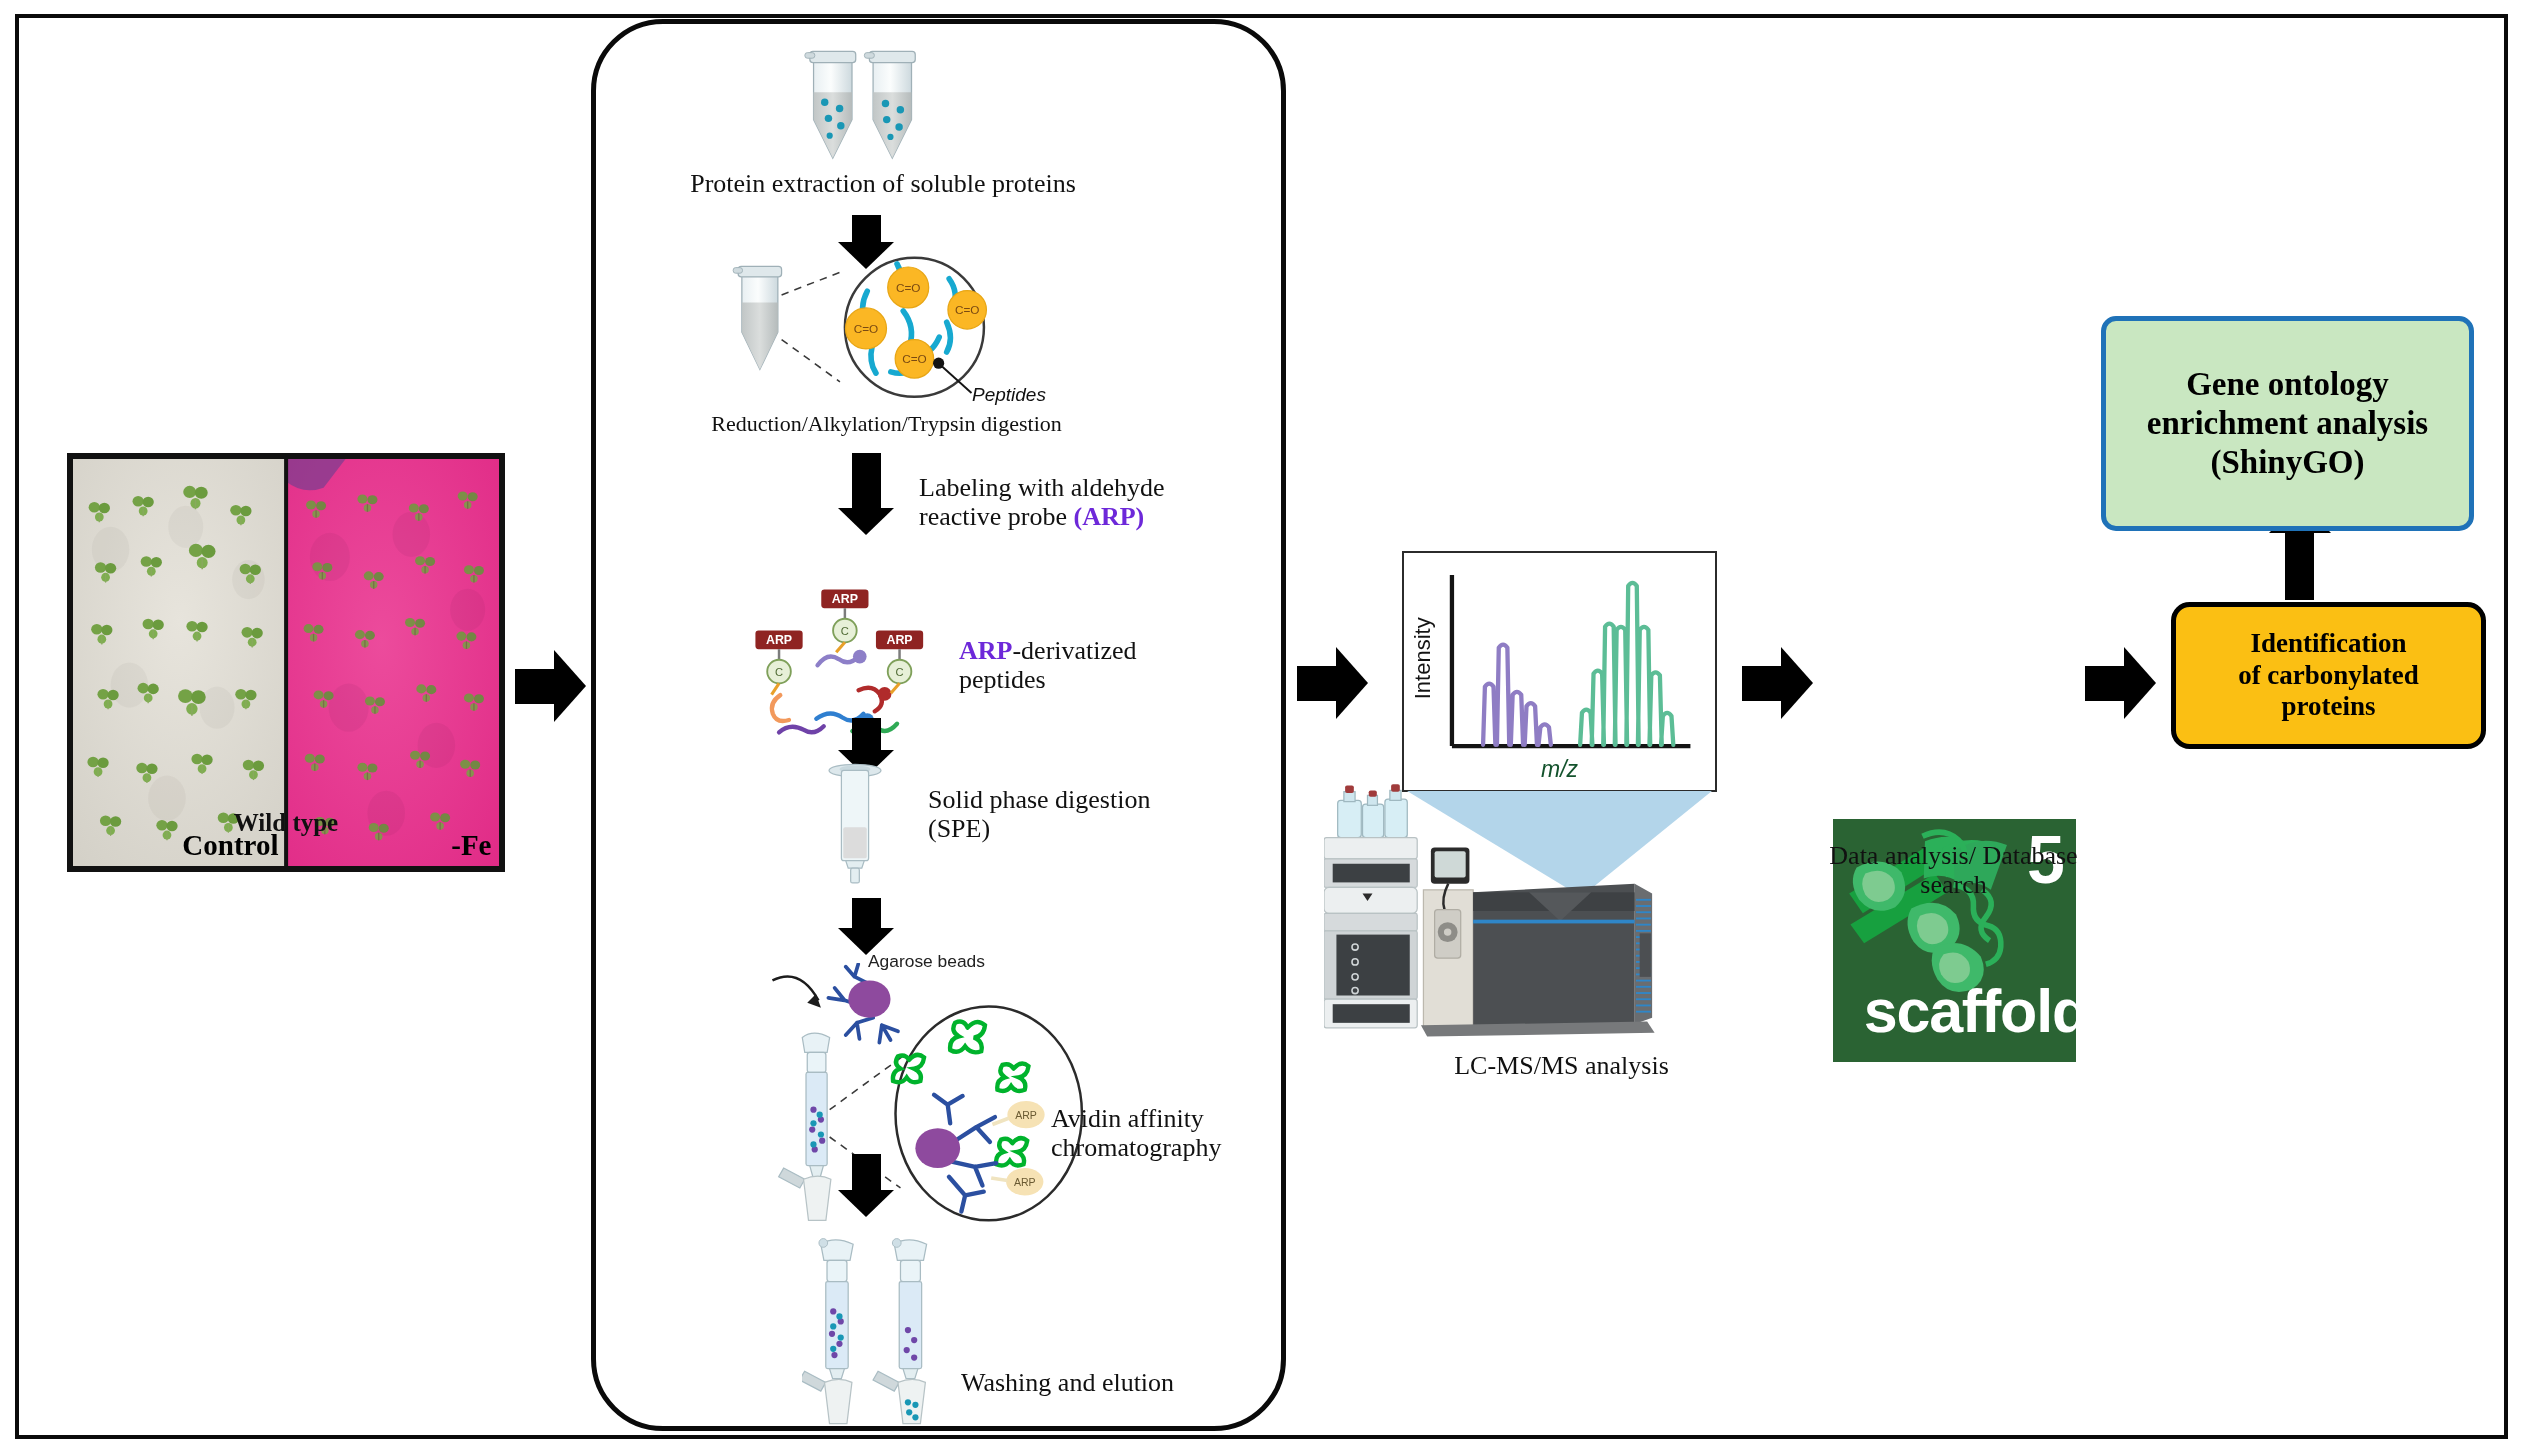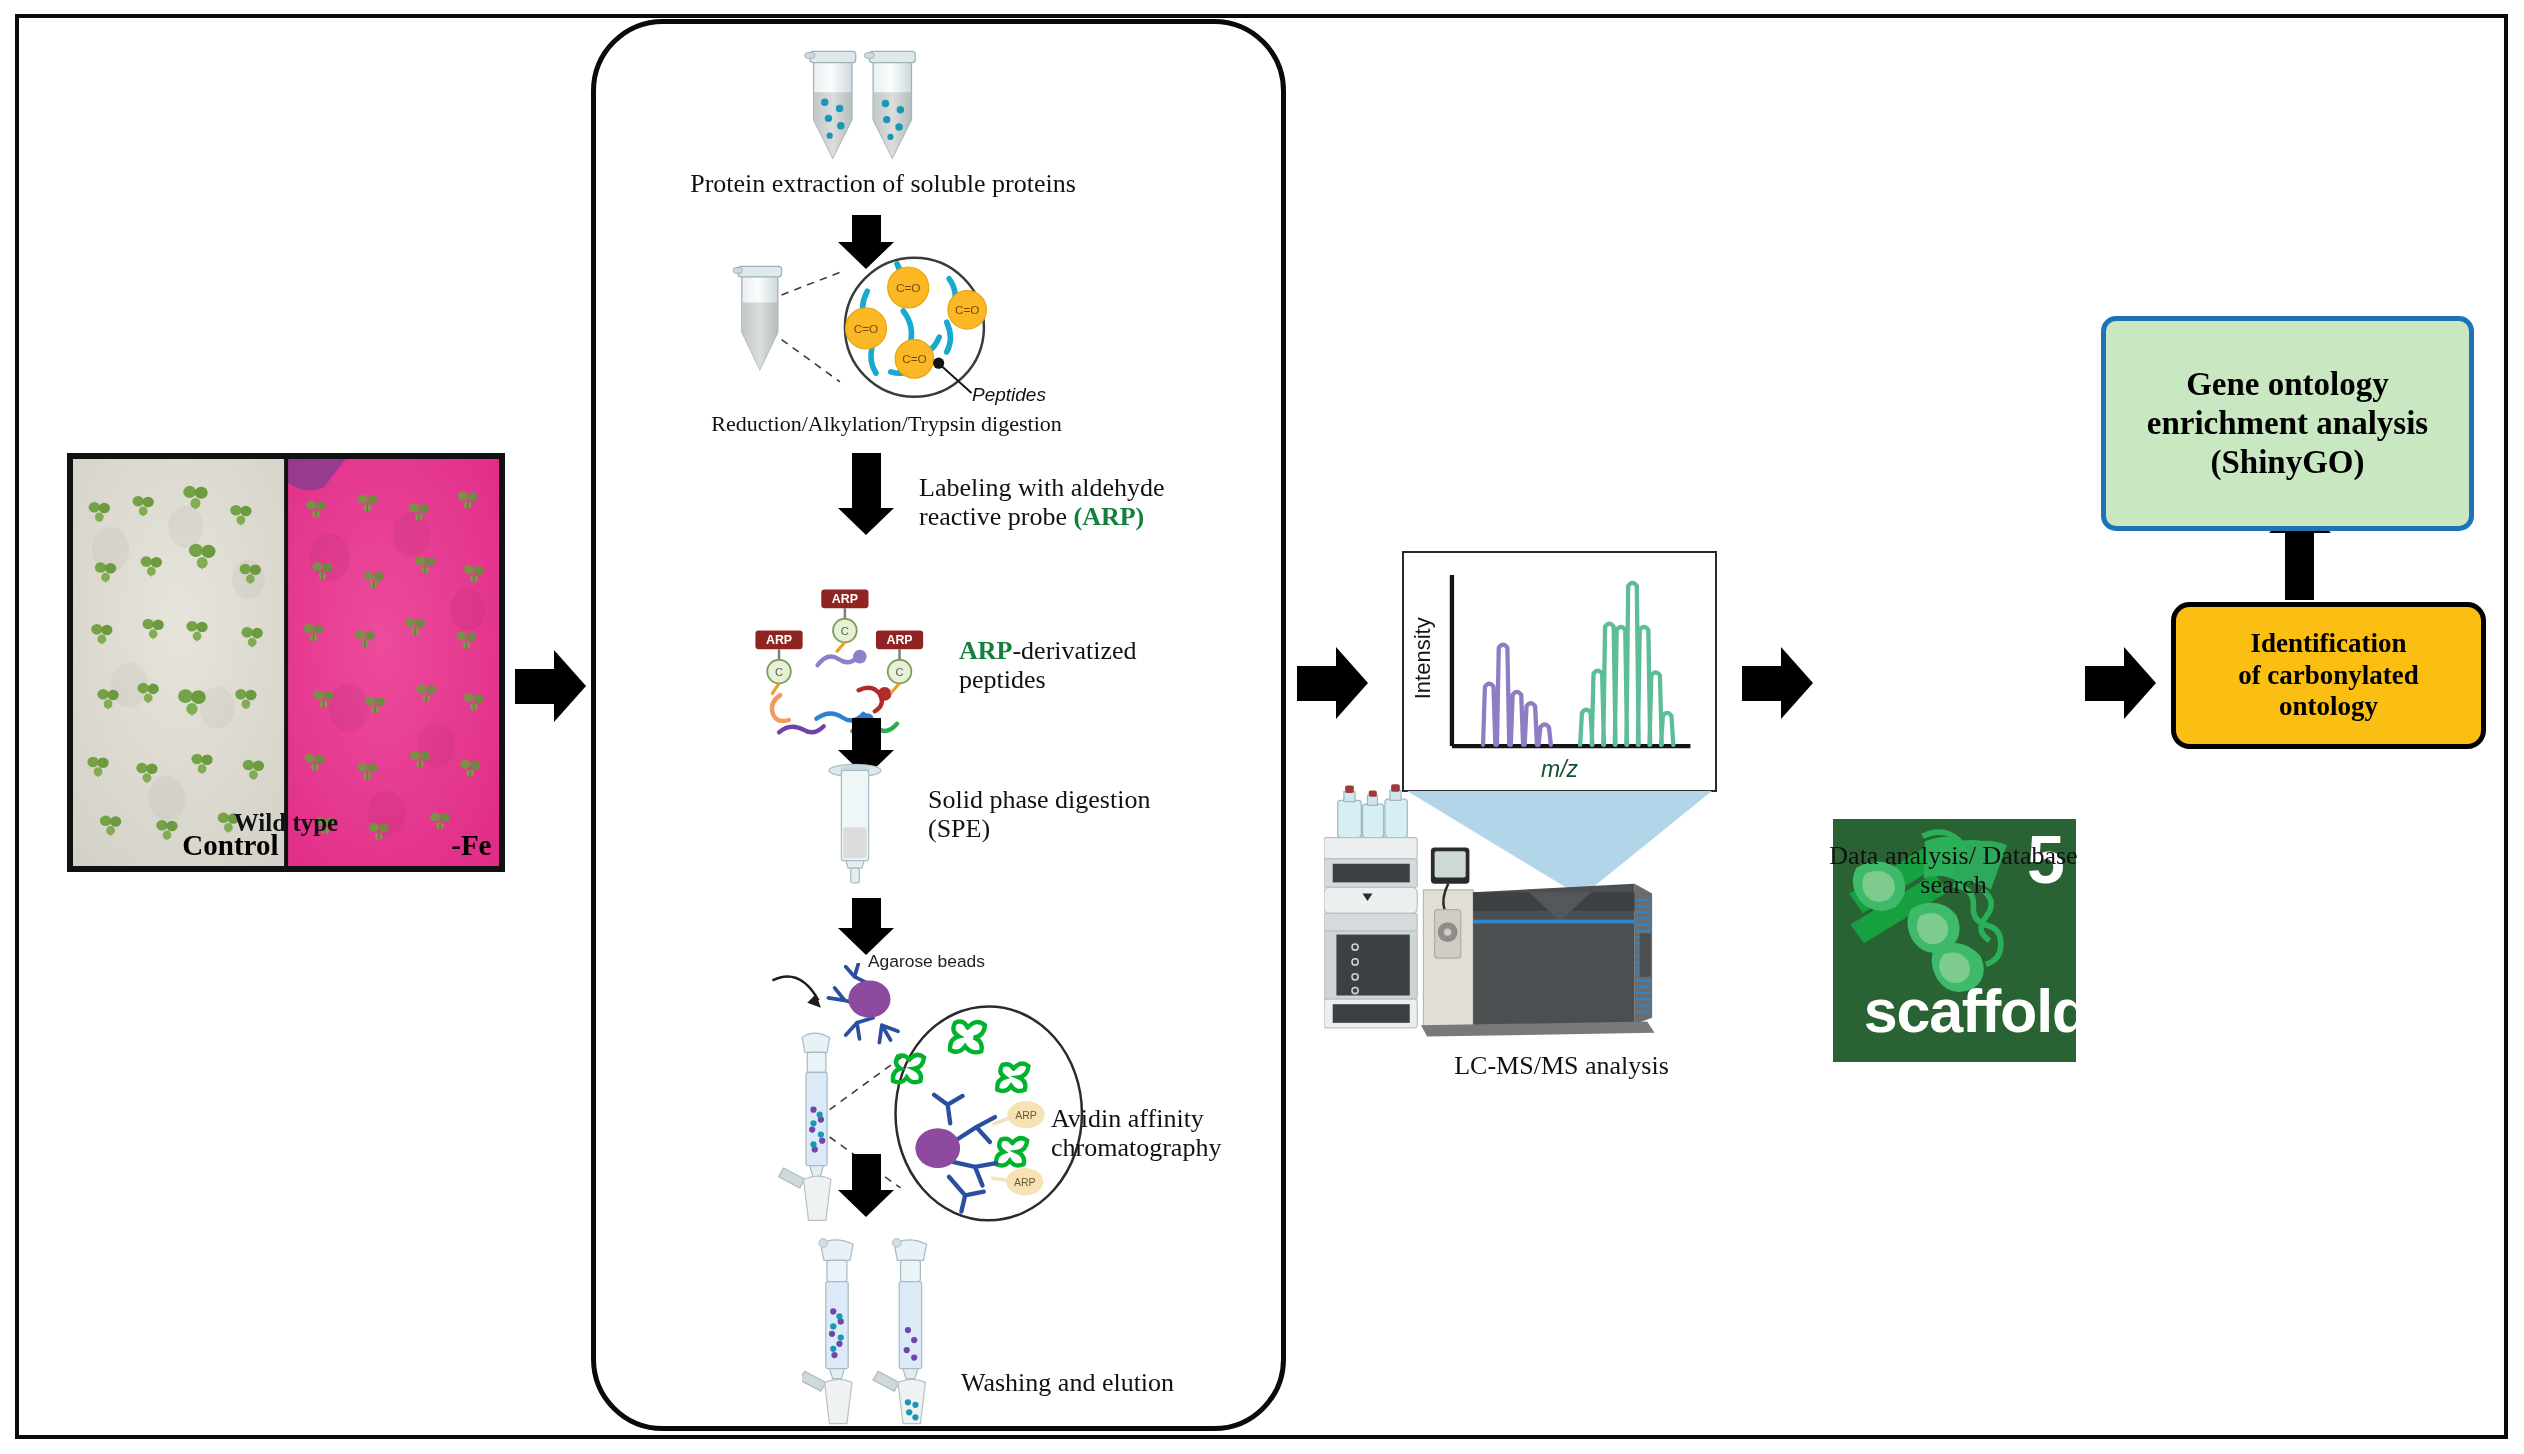--- a/index.html
+++ b/index.html
@@ -18,21 +18,21 @@
   .ar-head-d{width:0;height:0;border-left:var(--hw) solid transparent;border-right:var(--hw) solid transparent;border-top:var(--hh) solid #000;}
   .ar-head-u{width:0;height:0;border-left:var(--hw) solid transparent;border-right:var(--hw) solid transparent;border-bottom:var(--hh) solid #000;}
   .ar-head-r{width:0;height:0;border-top:var(--hh) solid transparent;border-bottom:var(--hh) solid transparent;border-left:var(--hw) solid #000;}
   
   .rbox{box-sizing:border-box;display:flex;align-items:center;justify-content:center;
         text-align:center;font-weight:bold;line-height:1.18;}
   .scaffold-box{background:#2a6333;position:relative;overflow:hidden;}
   .scaffold-word{position:absolute;color:#fff;font-family:"Liberation Sans","DejaVu Sans",sans-serif;font-weight:bold;}
   .sp-panel{background:#fff;border:2.5px solid #2b2b2b;box-sizing:border-box;position:relative;}
   .ital{font-style:italic;}
-  .red{color:#15803d;font-weight:bold;}
+  .red{color:#6d28d9;font-weight:bold;}
   .small-sans{font-family:"Liberation Sans","DejaVu Sans",sans-serif;}
 </style>
 </head>
 <body>
 
 <div class="abs" id="outer-frame"></div>
 
 <div class="abs" style="left:67px;top:453px;width:438px;height:419px;border:6.2px solid #111;box-sizing:border-box;background:#fff;">
   <div class="abs" style="left:0;top:0;width:50%;height:100%;background:#dedbd3;overflow:hidden;">
     <svg width="100%" height="100%" viewBox="0 0 340 540" preserveAspectRatio="none">
@@ -555,21 +555,21 @@
 
 <div class="abs" style="left:2085px;top:647px;">
   <div class="abs ar-shaft" style="left:0;top:18.7px;width:40px;height:35px;"></div>
   <div class="abs ar-head-r" style="left:39px;top:0;--hw:32px;--hh:36px;"></div>
 </div>
 
 <div class="abs rbox" style="left:2171px;top:602px;width:315px;height:147px;background:#fbbf13;border:5px solid #000;border-radius:18.7px;font-size:27px;">
   <div>
     <div>Identification</div>
     <div>of carbonylated</div>
-    <div>ontology</div>
+    <div>proteins</div>
   </div>
 </div>
 
 <div class="abs" style="left:2269px;top:498px;">
   <div class="abs ar-shaft" style="left:16px;top:32px;width:29px;height:70px;"></div>
   <div class="abs ar-head-u" style="left:0;top:2.5px;--hw:31px;--hh:32px;"></div>
 </div>
 
 <div class="abs rbox" style="left:2101px;top:316px;width:373px;height:215px;background:#c9e7c1;border:5.6px solid #1f72b8;border-radius:15px;font-size:33px;">
   <div>

